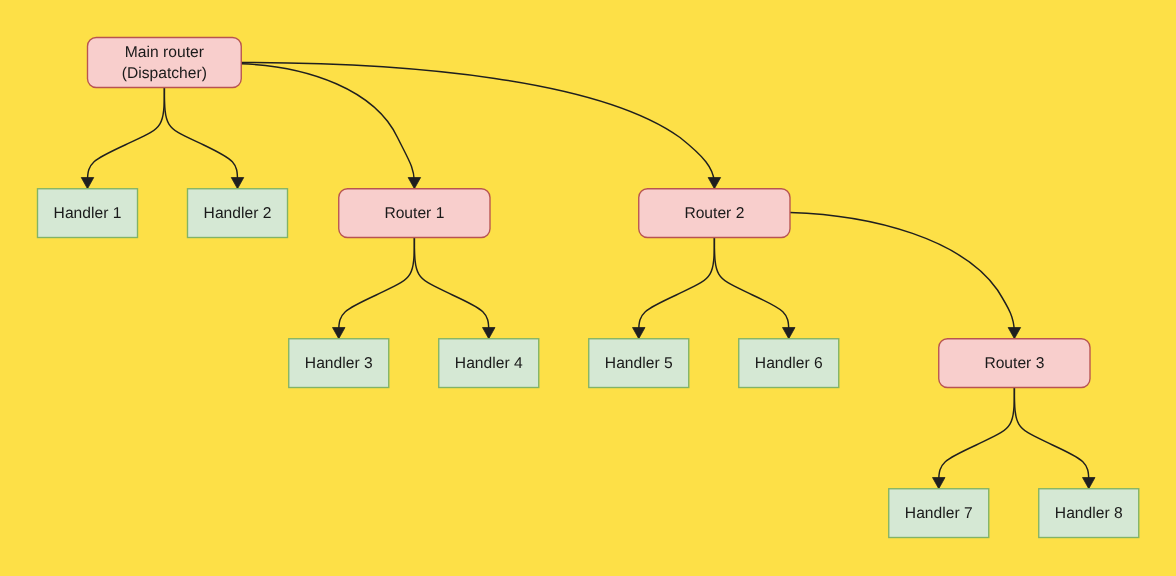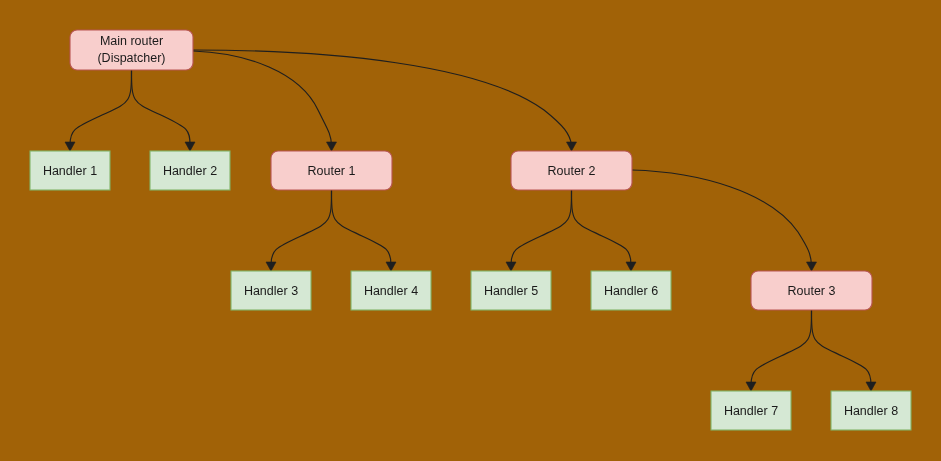--- a/index.html
+++ b/index.html
@@ -7,21 +7,21 @@
     padding: 0;
     background: #ffffff;
   }
   body {
     font-family: "Liberation Sans", sans-serif;
   }
   #diagram-canvas {
     position: relative;
     width: 941px;
     height: 461px;
-    background: #a16207;
+    background: #fde047;
     overflow: hidden;
   }
   #diagram-svg {
     position: absolute;
     top: 0;
     left: 0;
     width: 941px;
     height: 461px;
   }
   .node-label {

